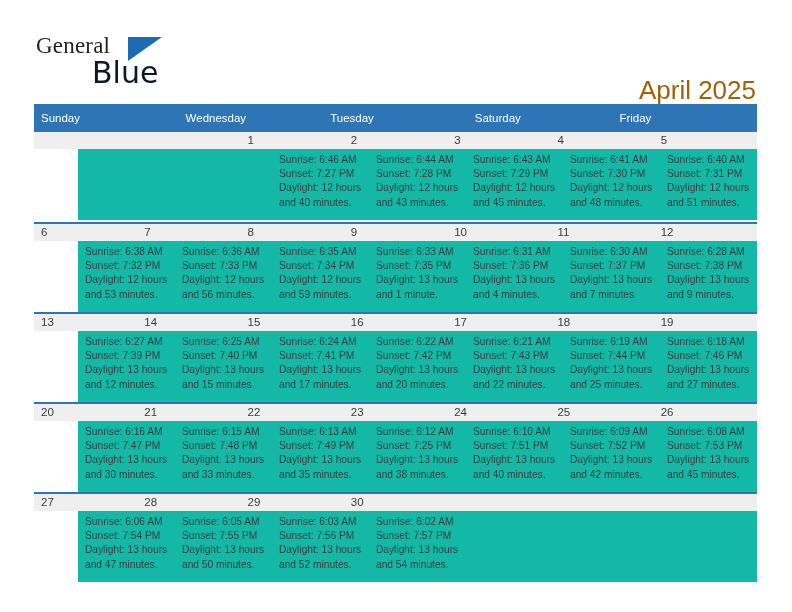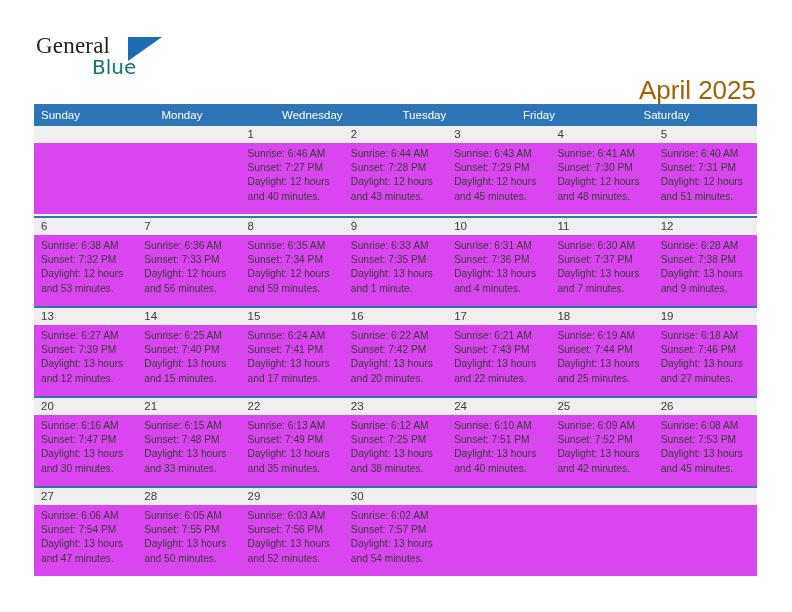--- a/index.html
+++ b/index.html
@@ -38,22 +38,22 @@
     top: 0;
     font-size: 23px;
     letter-spacing: 0.2px;
     color: #231f20;
     font-family: Liberation Serif, serif;
   }
   .logo-blue {
     position: absolute;
     left: 56px;
     top: 22px;
-    font-size: 20px;
-    color: #0f766e;
+    font-size: 30px;
+    color: #0f172a;
     font-family: "DejaVu Sans", sans-serif;
   }
   .logo-triangle {
     position: absolute;
     left: 92px;
     top: 4px;
     width: 0;
     height: 0;
     border-left: 34px solid #1c6cb3;
     border-bottom: 24px solid transparent;
@@ -82,21 +82,21 @@
   
   .calendar {
     position: absolute;
     left: 34px;
     top: 104px;
     width: 723px;
   }
   .weekday-row {
     display: flex;
     background: #2e75b6;
-    height: 22px;
+    height: 28px;
     align-items: center;
   }
   .weekday-cell {
     flex: 1 1 0;
     color: #ffffff;
     font-size: 11.5px;
     line-height: 22px;
     padding-left: 7px;
     white-space: nowrap;
     overflow: hidden;
@@ -116,22 +116,23 @@
   }
   .num-cell {
     flex: 1 1 0;
     font-size: 11.5px;
     color: #3a3a3a;
     line-height: 17px;
     padding-left: 7px;
   }
   .details-row {
     display: flex;
-    background: #d946ef;
+    background: #14b8a6;
     height: 71px;
+    margin-left: 44px;
   }
   .detail-cell {
     flex: 1 1 0;
     padding: 4px 6px 0 7px;
   }
   .detail-line {
     font-size: 10.2px;
     line-height: 14.2px;
     color: #3c3c3c;
     white-space: nowrap;
@@ -149,25 +150,24 @@
       <span class="logo-triangle"></span>
       <span class="logo-blue">Blue</span>
     </div>
     <div class="title">April 2025</div>
     <div class="subtitle">Arevashogh, Lori, Armenia</div>
   </div>
 
   <div class="calendar">
     <div class="weekday-row" id="weekday-row">
         <div class="weekday-cell">Sunday</div>
-        <div class="weekday-cell">Monday</div>
         <div class="weekday-cell">Wednesday</div>
         <div class="weekday-cell">Tuesday</div>
+        <div class="weekday-cell">Saturday</div>
         <div class="weekday-cell">Friday</div>
-        <div class="weekday-cell">Saturday</div>
       </div>
     <div id="weeks-container">
         <div class="week">
           <div class="numbers-row">
             <div class="num-cell empty"></div>
             <div class="num-cell empty"></div>
             <div class="num-cell">1</div>
             <div class="num-cell">2</div>
             <div class="num-cell">3</div>
             <div class="num-cell">4</div>

